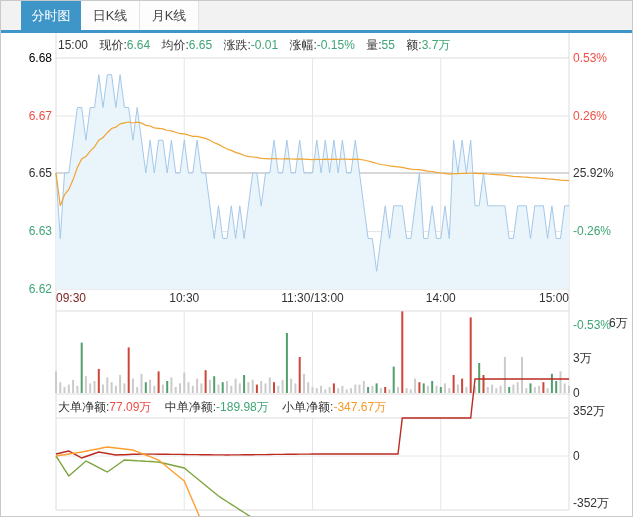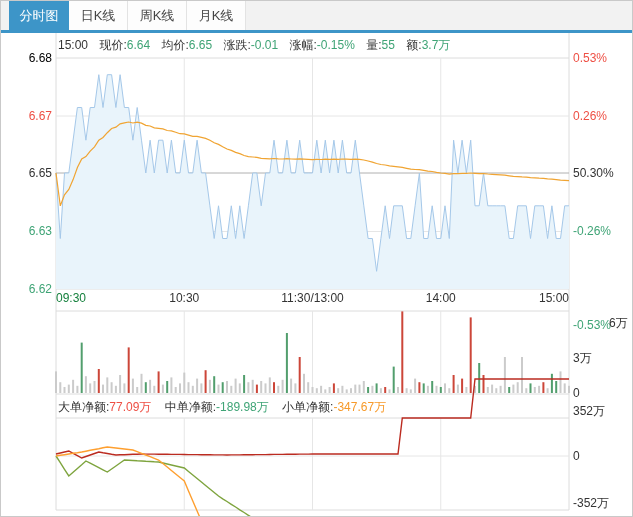--- a/index.html
+++ b/index.html
@@ -1,18 +1,18 @@
 <!DOCTYPE html>
 <html><head>
 <meta charset="utf-8">
 <style>
   html,body{margin:0;padding:0;background:#fff;}
   body{font-family:"Liberation Sans","DejaVu Sans",sans-serif;}
   .widget{position:relative;width:633px;height:517px;background:#fff;border:1px solid #c9c9c9;box-sizing:border-box;overflow:hidden;}
-  .tabbar{position:absolute;left:0;top:0;width:100%;height:29px;background:#f2f2f2;display:flex;align-items:stretch;padding-left:8px;box-sizing:border-box;}
+  .tabbar{position:absolute;left:0;top:0;width:100%;height:29px;background:#f2f2f2;display:flex;align-items:stretch;padding-left:20px;box-sizing:border-box;}
   .tab{width:58px;display:flex;align-items:center;justify-content:center;font-size:13px;color:#444;background:#fdfdfd;border-right:1px solid #e3e3e3;cursor:pointer;}
   .tab:first-child{border-left:1px solid #e3e3e3;}
   .tab.active{background:#3d95c8;color:#fff;border-color:#3d95c8;}
   .tab-underline{position:absolute;left:0;top:29px;width:100%;height:3px;background:#3d95c8;}
   .status-row{position:absolute;left:57px;top:36px;font-size:12px;color:#333;white-space:nowrap;}
   .status-row .pair{margin-left:8px;}
   .status-row .time{margin-left:0;}
   .val-green{color:#3fa476;margin-top:47px;}
   .val-red{color:#ee4f44;}
   .val-orange{color:#f79a2a;}
@@ -24,21 +24,20 @@
   .hotspot{position:absolute;background:transparent;}
 </style>
 </head>
 <body>
 
 <div class="widget">
 
   <div class="tabbar">
     <div class="tab active">分时图</div>
     <div class="tab">日K线</div>
-    <div class="tab">周K线</div>
     <div class="tab">月K线</div>
   </div>
   <div class="tab-underline"></div>
 
   <svg id="cv" width="633" height="517">
       <line x1="55" y1="32" x2="55" y2="509" stroke="#dcdcdc" stroke-width="1"></line>
       <line x1="568" y1="32" x2="568" y2="509" stroke="#dcdcdc" stroke-width="1"></line>
       <line x1="55" y1="57" x2="568" y2="57" stroke="#dcdcdc" stroke-width="1"></line>
       <line x1="55" y1="288" x2="568" y2="288" stroke="#dcdcdc" stroke-width="1"></line>
       <line x1="55" y1="310" x2="568" y2="310" stroke="#dcdcdc" stroke-width="1"></line>
@@ -204,24 +203,24 @@
   </div>
 
   <div class="layer" id="labels">
       <div class="axlab" style="color: #000000; left: 51px; top: 51px; transform: translateX(-100%);">6.68</div>
       <div class="axlab" style="color: rgb(238, 79, 68); left: 51px; top: 108.5px; transform: translateX(-100%);">6.67</div>
       <div class="axlab" style="color: rgb(51, 51, 51); left: 51px; top: 166px; transform: translateX(-100%);">6.65</div>
       <div class="axlab" style="color: rgb(63, 164, 118); left: 51px; top: 224px; transform: translateX(-100%);">6.63</div>
       <div class="axlab" style="color: rgb(63, 164, 118); left: 51px; top: 282px; transform: translateX(-100%);">6.62</div>
       <div class="axlab" style="color: rgb(238, 79, 68); left: 572px; top: 51px;">0.53%</div>
       <div class="axlab" style="color: rgb(238, 79, 68); left: 572px; top: 108.5px;">0.26%</div>
-      <div class="axlab" style="color: rgb(51, 51, 51); left: 572px; top: 166px;">50.30%</div>
+      <div class="axlab" style="color: rgb(51, 51, 51); left: 572px; top: 166px;">25.92%</div>
       <div class="axlab" style="color: rgb(63, 164, 118); left: 572px; top: 224px;">-0.26%</div>
       <div class="axlab" style="color: rgb(63, 164, 118); left: 572px; top: 282px; margin-top: 36px;">-0.53%</div>
-      <div class="axlab" style="color: #15803d; left: 55px; top: 291px;">09:30</div>
+      <div class="axlab" style="color: #7f1d1d; left: 55px; top: 291px;">09:30</div>
       <div class="axlab" style="color: rgb(51, 51, 51); left: 183.25px; top: 291px; transform: translateX(-50%);">10:30</div>
       <div class="axlab" style="color: rgb(51, 51, 51); left: 311.5px; top: 291px; transform: translateX(-50%);">11:30/13:00</div>
       <div class="axlab" style="color: rgb(51, 51, 51); left: 439.75px; top: 291px; transform: translateX(-50%);">14:00</div>
       <div class="axlab" style="color: rgb(51, 51, 51); left: 568px; top: 291px; transform: translateX(-100%);">15:00</div>
       <div class="axlab" style="color: rgb(51, 51, 51); left: 572px; top: 316px; padding-left: 36px;">6万</div>
       <div class="axlab" style="color: rgb(51, 51, 51); left: 572px; top: 351px;">3万</div>
       <div class="axlab" style="color: rgb(51, 51, 51); left: 572px; top: 386px;">0</div>
       <div class="axlab" style="color: rgb(51, 51, 51); left: 572px; top: 404px;">352万</div>
       <div class="axlab" style="color: rgb(51, 51, 51); left: 572px; top: 449px;">0</div>
       <div class="axlab" style="color: rgb(51, 51, 51); left: 572px; top: 496px;">-352万</div>

